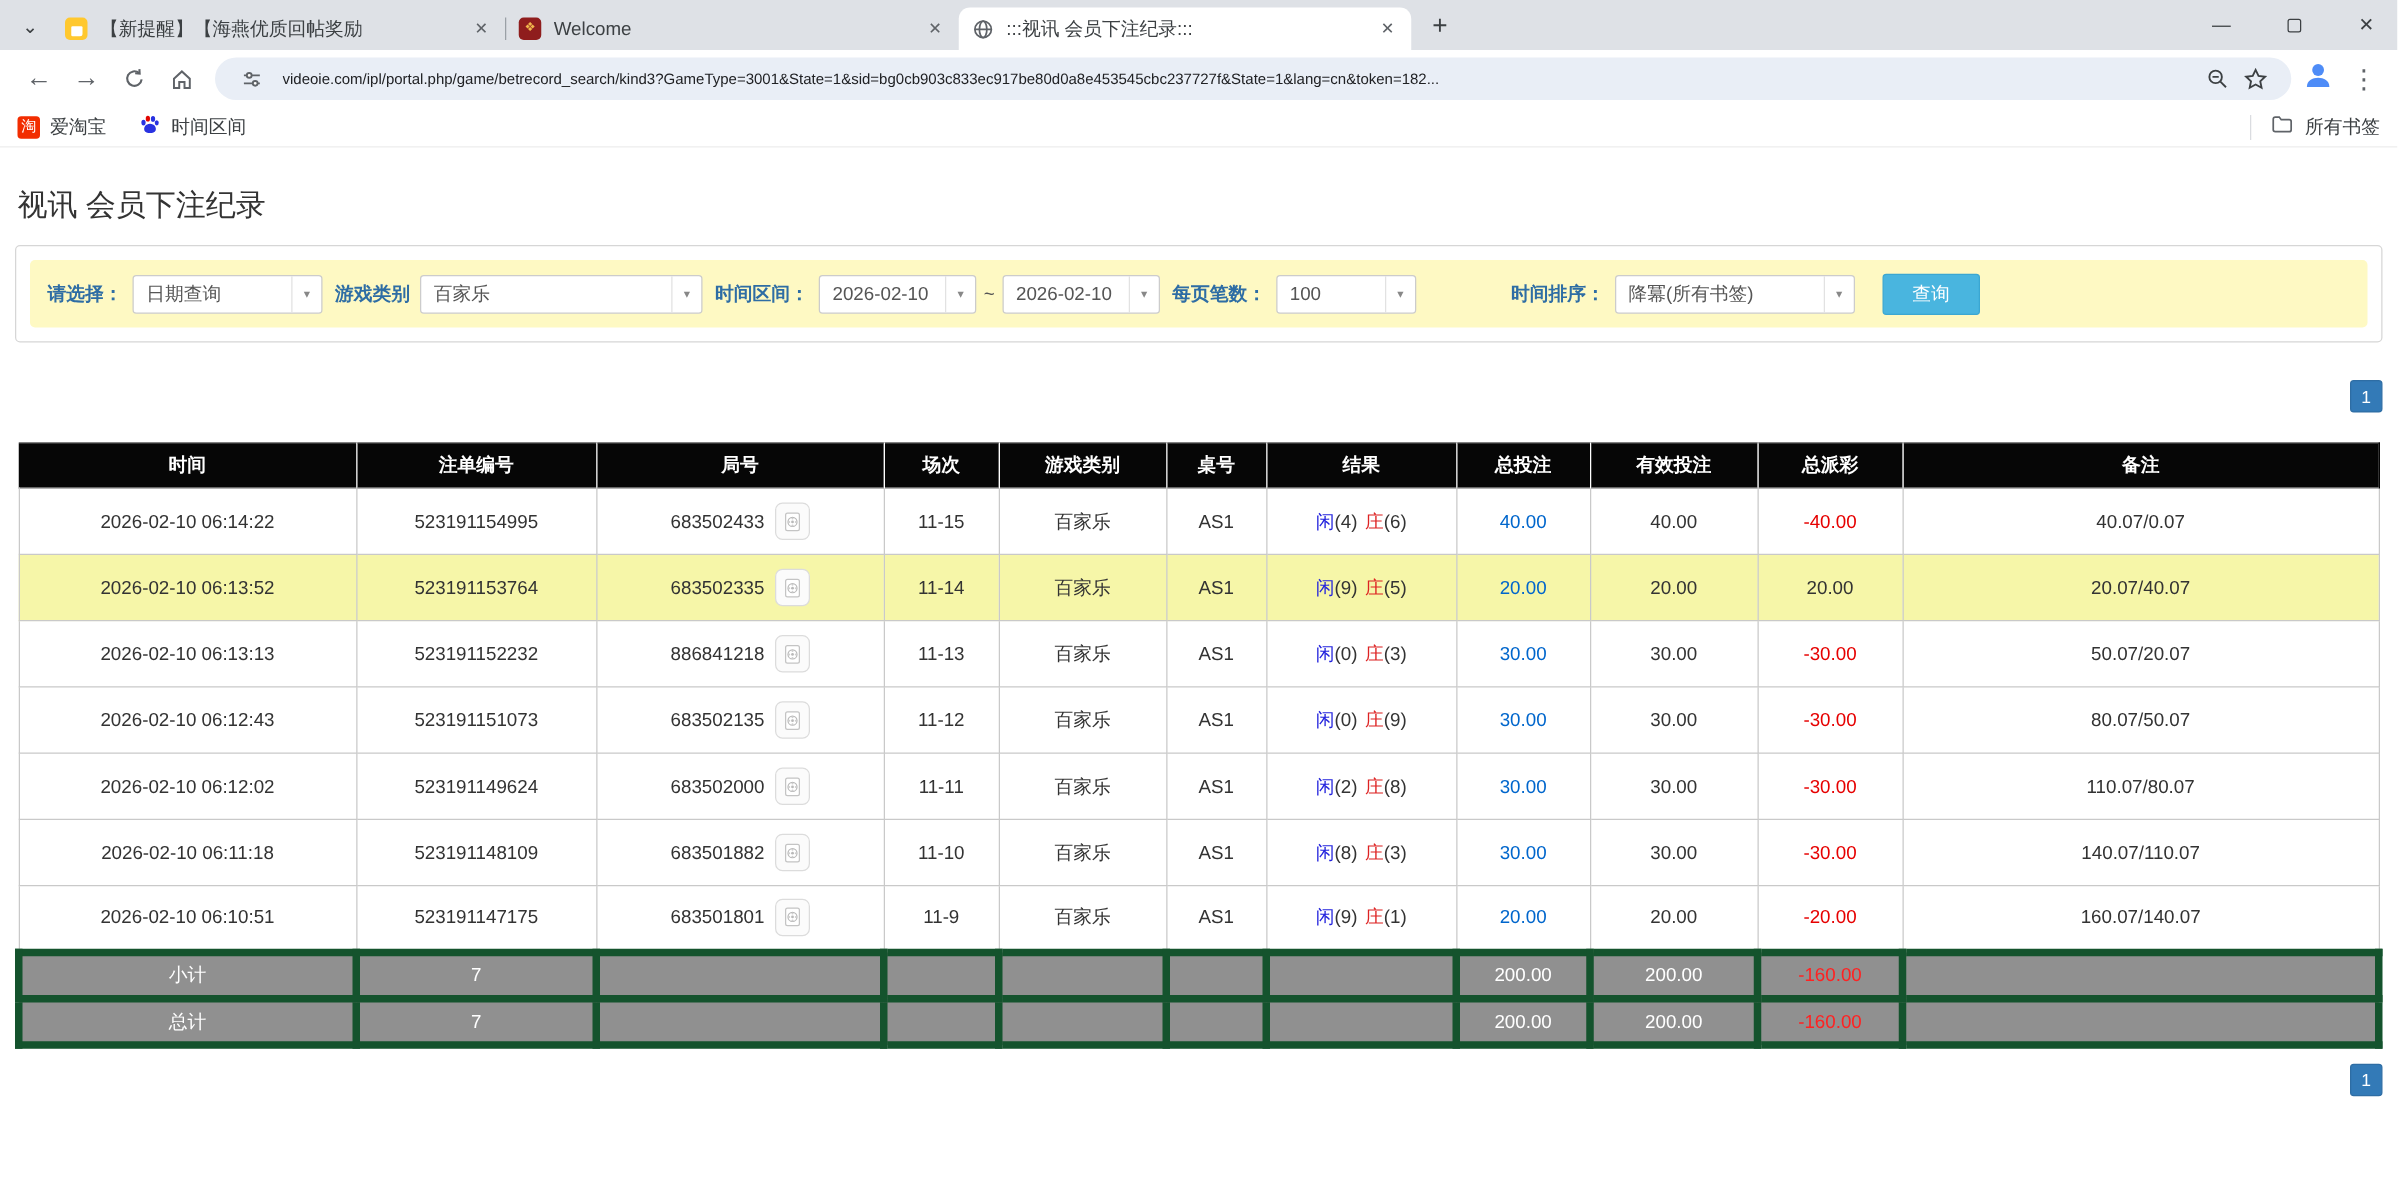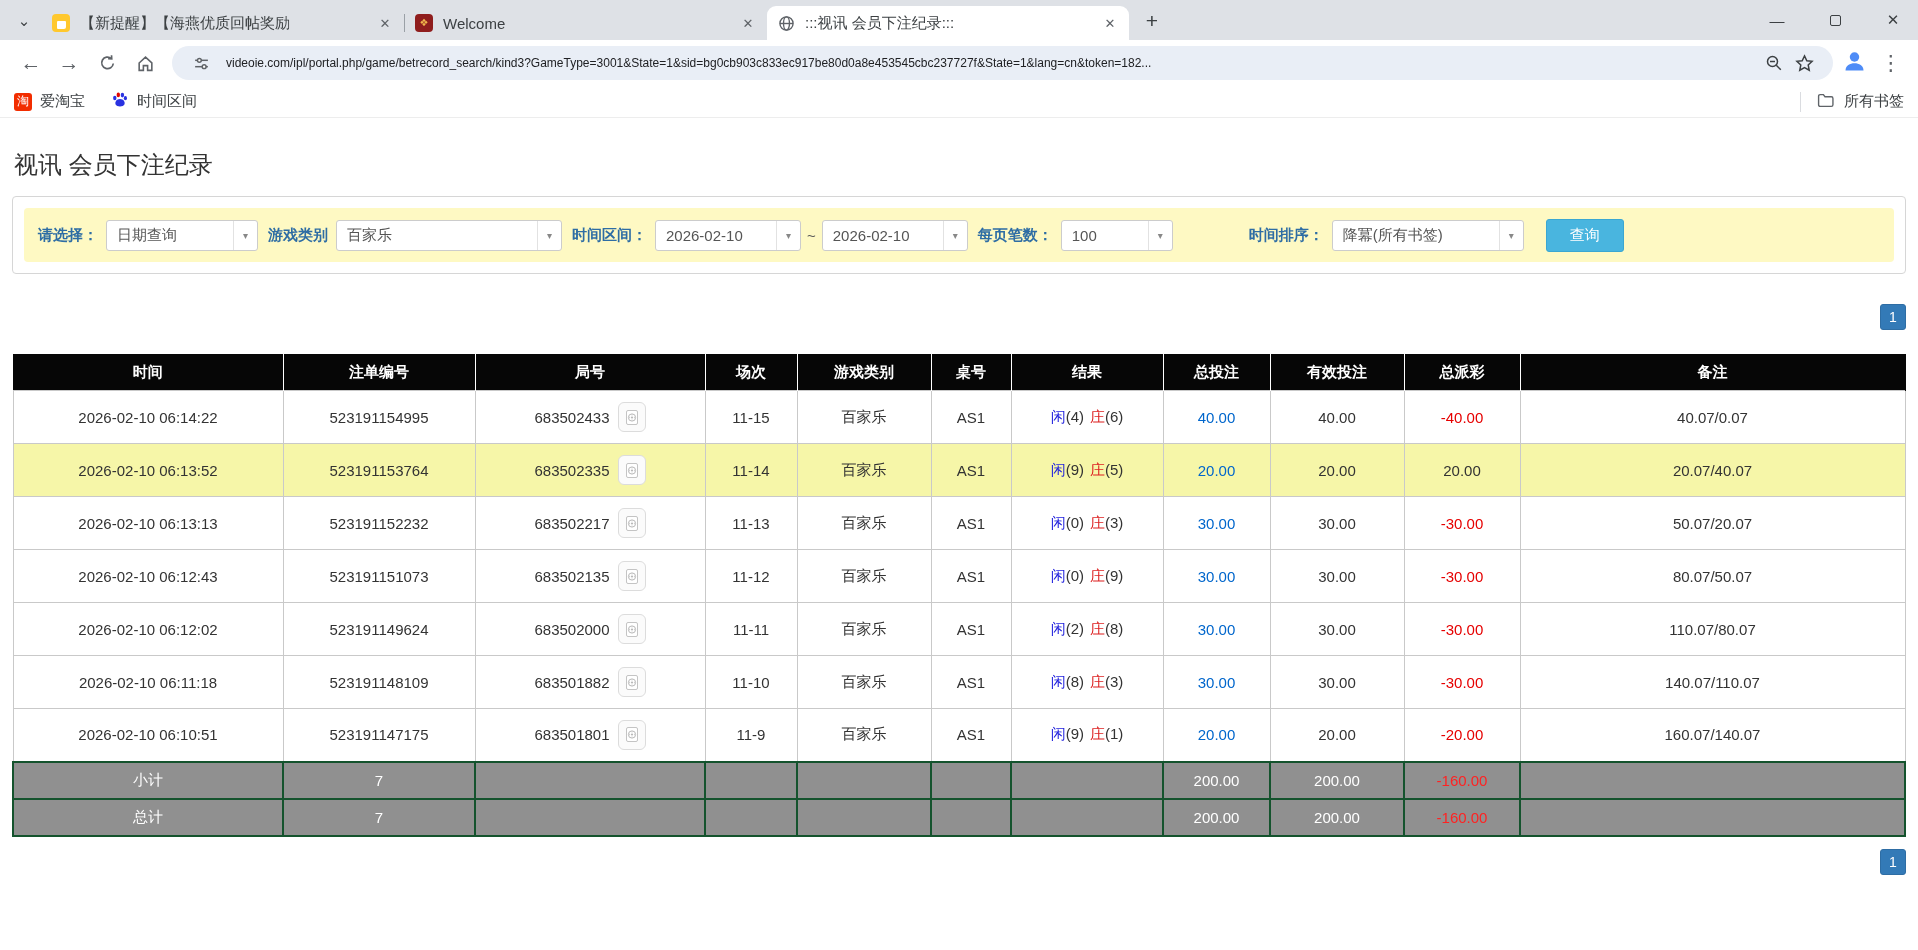--- a/index.html
+++ b/index.html
@@ -43,21 +43,21 @@
   .page-title { font-size:24px; line-height:34px; font-weight:500; color:#333; margin:30px 2px 14px; }
 
   .filter-box { border:1px solid #d6d6d6; border-radius:4px; padding:11px; }
   .filter-bar { background:#fef9c3; border-radius:4px; height:54px; display:flex; align-items:center; padding:0 14px; }
   .f-label { color:#2e6da4; font-weight:bold; font-size:15px; white-space:nowrap; margin:0 8px 0 10px; }
   .f-label:first-child { margin-left:0; }
   .select { background:#fff; border:1px solid #ccc; border-radius:3px; height:31px; display:flex; align-items:center; padding:0 0 0 10px; font-size:15px; color:#555; white-space:nowrap; }
   .select .val { flex:1; overflow:hidden; }
   .caret-zone { border-left:1px solid #e2e2e2; align-self:stretch; display:flex; align-items:center; padding:0 9px; margin-left:8px; color:#888; font-size:10px; }
   .tilde { color:#555; font-size:15px; margin:0 6px; }
-  .w-select1 { width:152px; } .w-select2 { width:226px; } .w-date { width:146px; }
+  .w-select1 { width:152px; } .w-select2 { width:226px; } .w-date { width:126px; }
   .w-size { width:112px; } .w-sort { width:192px; }
   .g-sort { margin-left:76px; }
   .search-btn { margin-left:22px; width:78px; height:33px; background:#49b5df; color:#fff; border:1px solid #3ba7d2; border-radius:3px; font-size:15px; display:flex; align-items:center; justify-content:center; }
 
   .summary-bar { margin-top:10px; background:#dff0d8; height:40px; display:flex; align-items:center; justify-content:space-between; padding:0 14px; font-size:15px; }
   .summary-text { color:#3c763d; }
   .notice-text { color:#e85050; }
 
   .pagi { display:flex; justify-content:flex-end; }
   .pagi.top { margin-top:30px; }
@@ -67,21 +67,21 @@
   table.bet { width:100%; margin-top:24px; border-collapse:collapse; table-layout:fixed; text-align:center; font-size:15px; color:#333; }
   table.bet th { background:#060606; color:#fff; height:36px; font-weight:bold; font-size:15px; border-right:1px solid #fff; border-top:1px solid #060606; }
   table.bet th:last-child { border-right:1px solid #060606; }
   table.bet td { height:53px; border:1px solid #c9c9c9; background:#fff; }
   tr.highlight td { background:#f6f6a8; }
   .link-blue { color:#0066cc; }
   .neg { color:#e60000; }
   .res-p { color:#2222dd; } .res-b { color:#dd2222; margin-left:6px; } .res-n { color:#333; }
   .round-wrap { display:flex; align-items:center; justify-content:center; gap:8px; }
   .video-btn { width:28px; height:30px; border:1px solid #dcdcdc; border-radius:6px; background:#fbfbfb; display:flex; align-items:center; justify-content:center; }
-  tr.foot td { background:#909090; color:#fff; height:37px; border:2px solid #14532d; }
+  tr.foot td { background:#909090; color:#fff; height:37px; border:6px solid #14532d; }
   tr.foot td.neg { color:#ff2222; }
 </style>
 </head>
 <body>
 
 <div>
   <div class="tabbar">
     <div class="tab-chevron">⌄</div>
 
     <div class="tab">
@@ -340,21 +340,21 @@
     <td>20.00</td>
     <td>20.00</td>
     <td>20.07/40.07</td>
   </tr>
 
   <tr>
     <td>2026-02-10 06:13:13</td>
     <td>523191152232</td>
     <td>
       <span class="round-wrap">
-        <span>683502217</span>
+        <span>886841218</span>
         <span class="video-btn">
           <svg width="16" height="17" viewBox="0 0 16 16">
                   <rect x="2.5" y="1" width="11" height="14" rx="1.5" fill="#fff" stroke="#c4c4c4"></rect>
                   <circle cx="8" cy="8" r="3.6" fill="none" stroke="#b9b9b9"></circle>
                   <circle cx="8" cy="8" r="1.1" fill="#b9b9b9"></circle>
                   <circle cx="8" cy="5.2" r="0.8" fill="#cfcfcf"></circle>
                   <circle cx="5.4" cy="8" r="0.8" fill="#cfcfcf"></circle>
                   <circle cx="10.6" cy="8" r="0.8" fill="#cfcfcf"></circle>
                   <circle cx="8" cy="10.8" r="0.8" fill="#cfcfcf"></circle>
                 </svg>

